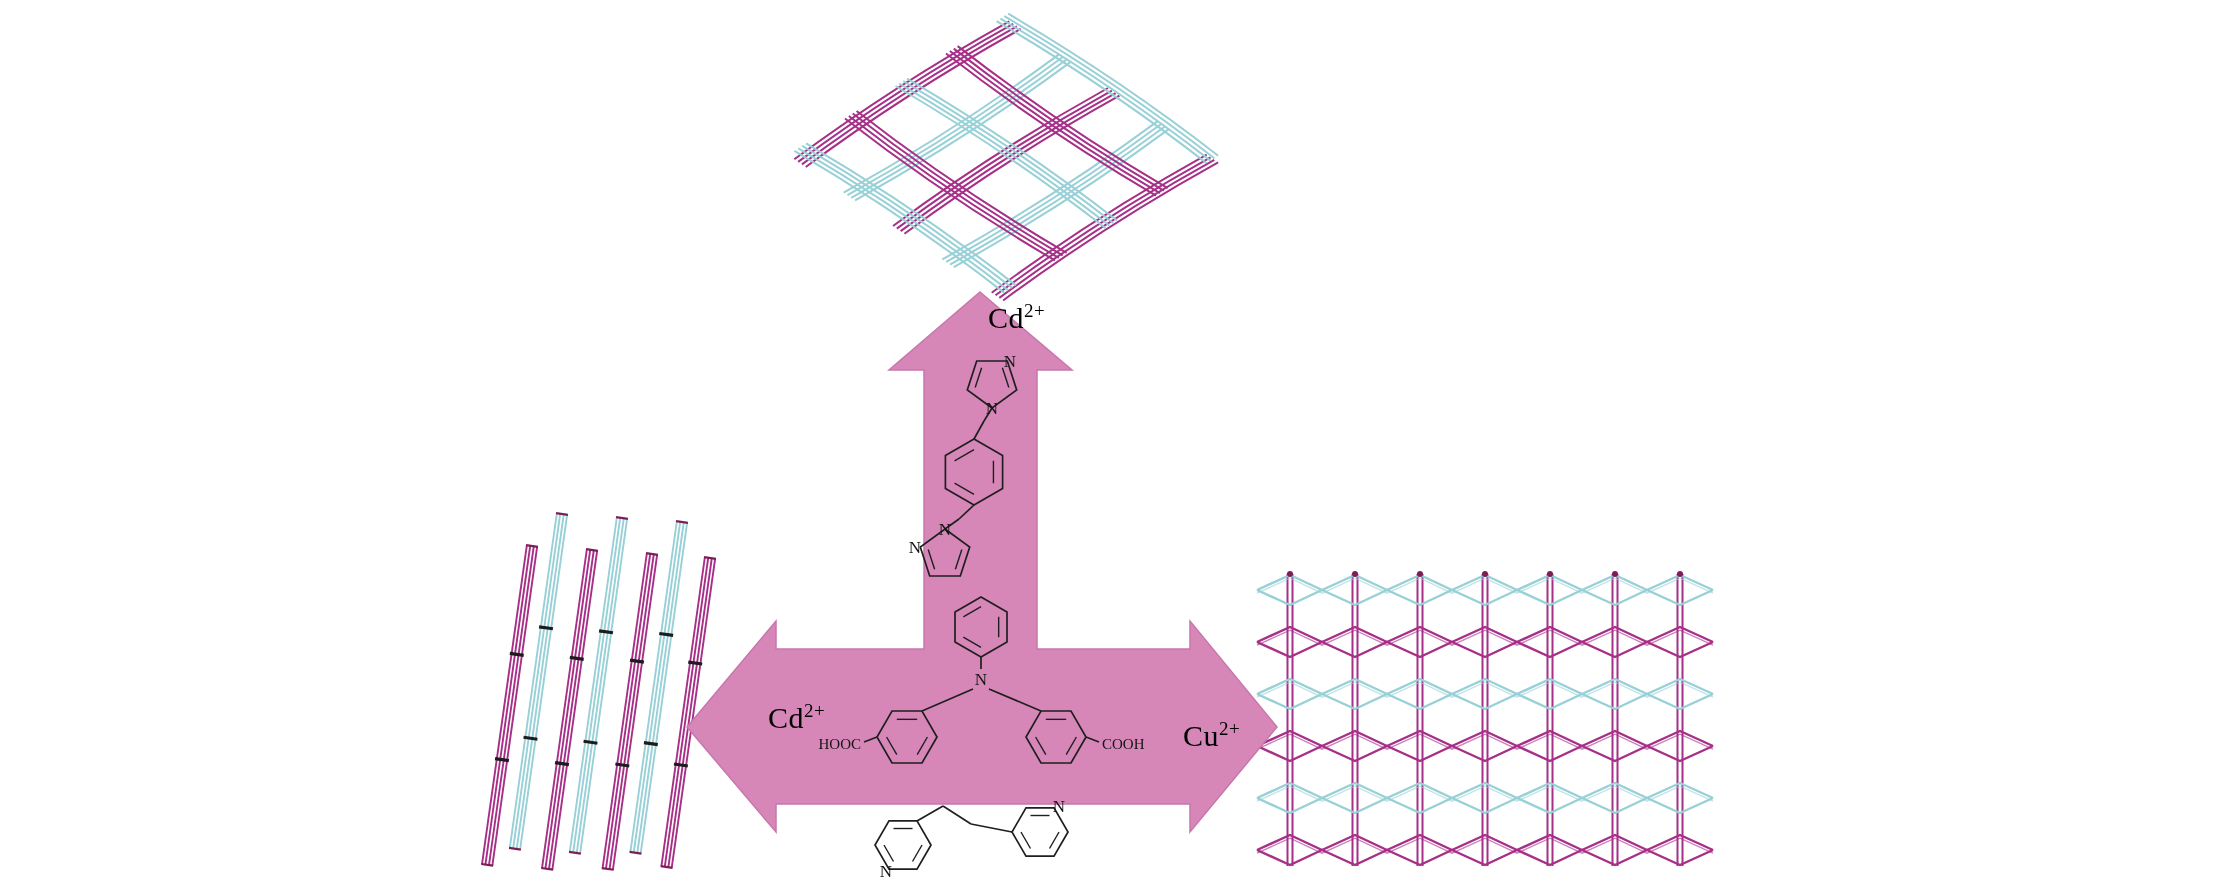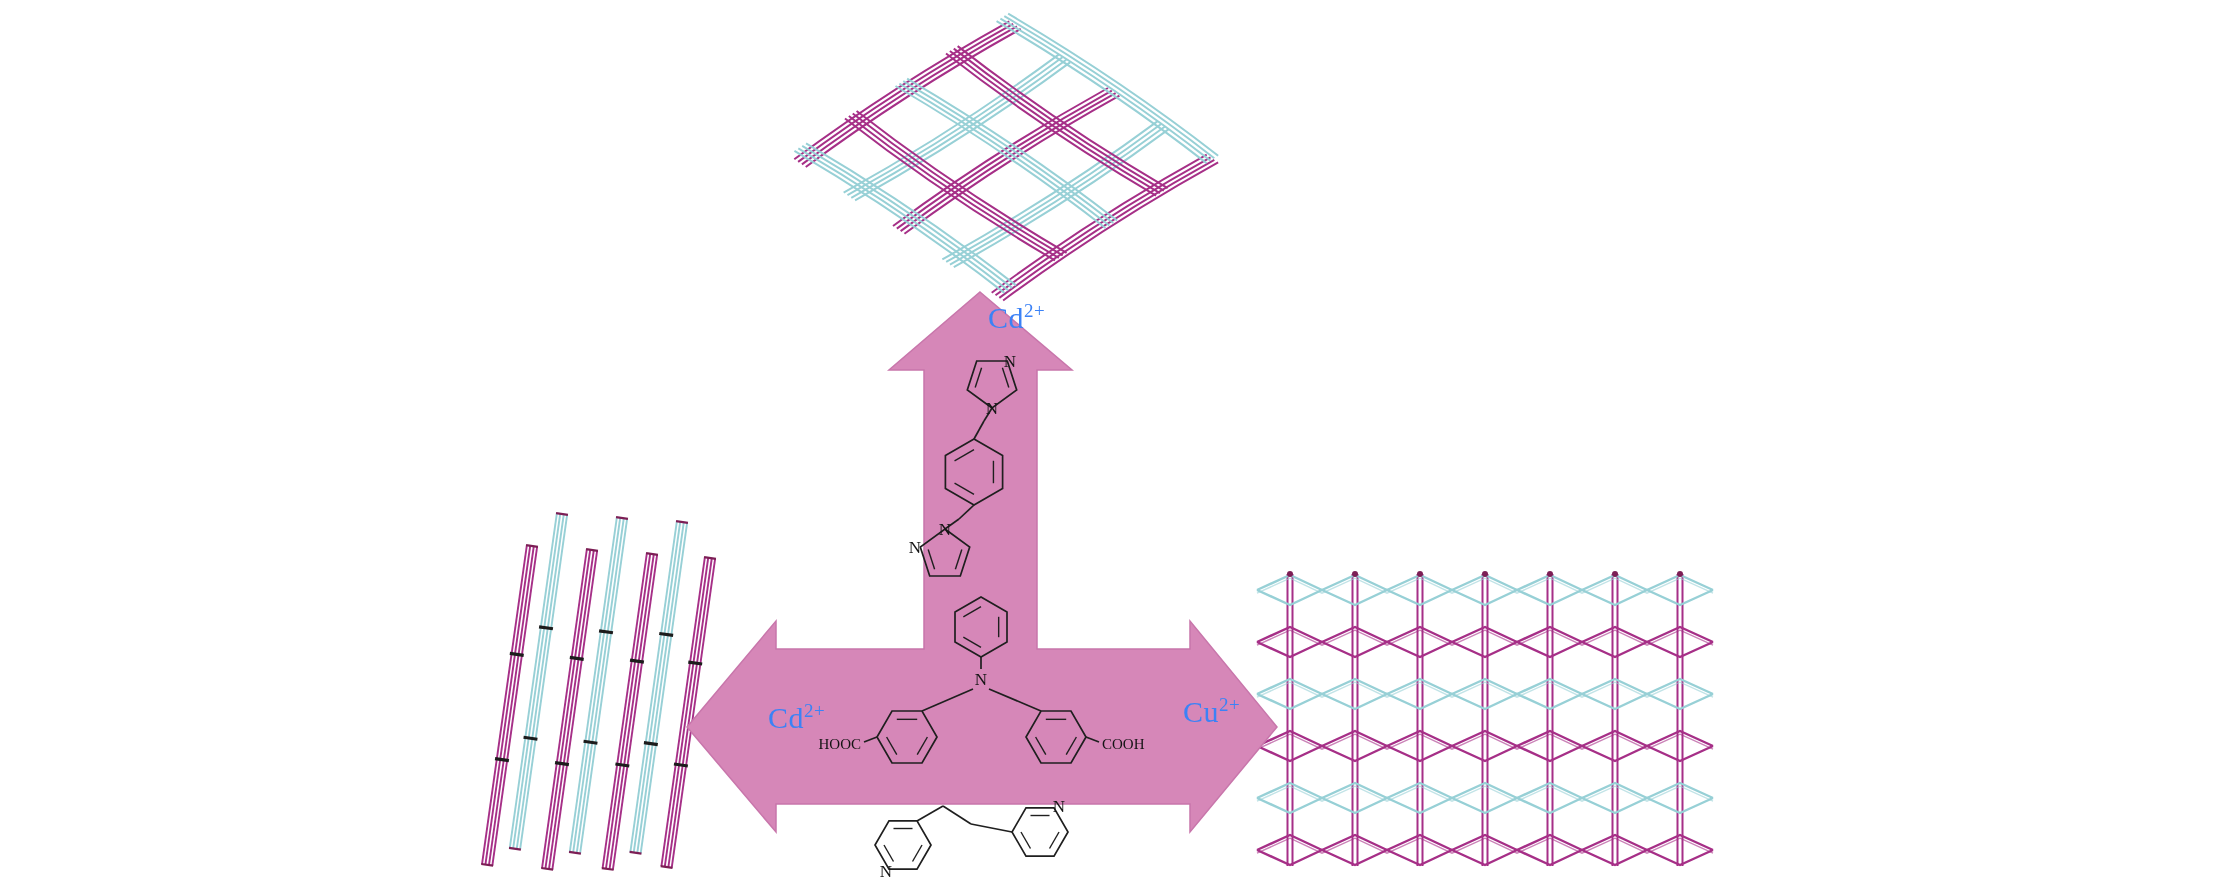--- a/index.html
+++ b/index.html
@@ -8,21 +8,21 @@
     width:2213px;
     height:886px;
     background:#ffffff;
     overflow:hidden;
     font-family:"Liberation Serif", serif;
   }
   .panel{position:absolute;overflow:visible;}
   .ion{
     position:absolute;
     font-size:30px;
-    color:#3b82f6;
+    color:#000000;
     letter-spacing:0.5px;
     user-select:none;
   }
   .ion sup{font-size:19px;}
 </style>
 </head>
 <body>
 
 <div class="stage">
 
@@ -242,17 +242,17 @@
       <text x="886" y="877" text-anchor="middle" font-family="&quot;Liberation Serif&quot;, serif" font-size="17" fill="#141414">N</text>
       <text x="1059" y="812" text-anchor="middle" font-family="&quot;Liberation Serif&quot;, serif" font-size="17" fill="#141414">N</text>
     </svg>
 
   <div class="ion" style="left:988px;top:300px">
     <span>Cd</span><sup>2+</sup>
   </div>
   <div class="ion" style="left:768px;top:700px">
     <span>Cd</span><sup>2+</sup>
   </div>
-  <div class="ion" style="left:1183px;top:694px">
+  <div class="ion" style="left:1183px;top:718px">
     <span>Cu</span><sup>2+</sup>
   </div>
 
 </div>
 
 </body></html>

